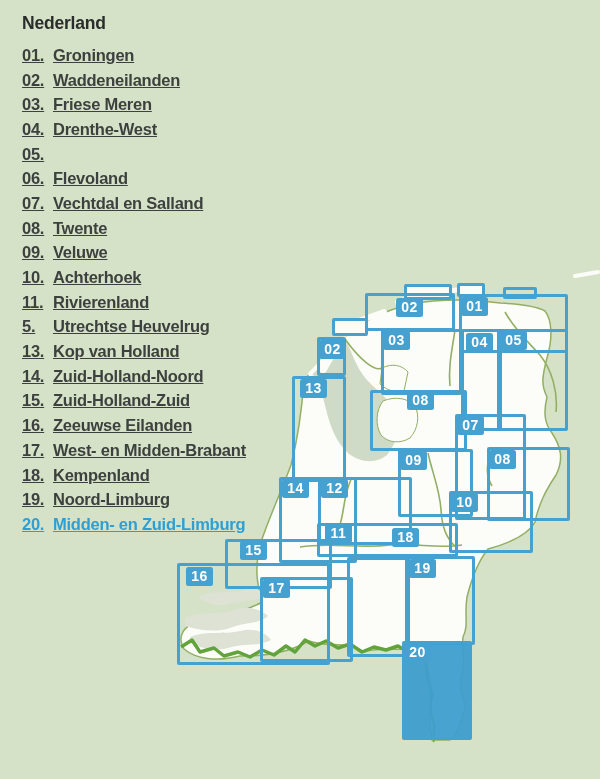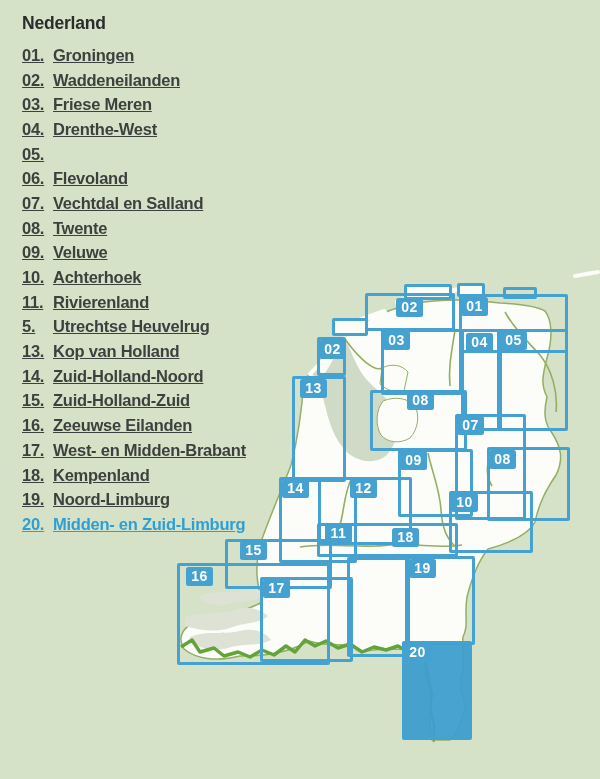--- a/index.html
+++ b/index.html
@@ -134,21 +134,21 @@
       <div class="chip" style="left: 461px; top: 297px;">01</div>
       <div class="chip" style="left: 383px; top: 331px;">03</div>
       <div class="chip" style="left: 319px; top: 340px;">02</div>
       <div class="chip" style="left: 466px; top: 333px;">04</div>
       <div class="chip" style="left: 500px; top: 331px;">05</div>
       <div class="chip" style="left: 300px; top: 379px;">13</div>
       <div class="chip" style="left: 407px; top: 391px;">08</div>
       <div class="chip" style="left: 457px; top: 416px;">07</div>
       <div class="chip" style="left: 489px; top: 450px;">08</div>
       <div class="chip" style="left: 400px; top: 451px;">09</div>
-      <div class="chip" style="left: 321px; top: 479px; margin-left: 29px;">12</div>
+      <div class="chip" style="left: 321px; top: 479px;">12</div>
       <div class="chip" style="left: 282px; top: 479px;">14</div>
       <div class="chip" style="left: 451px; top: 493px;">10</div>
       <div class="chip" style="left: 325px; top: 524px;">11</div>
       <div class="chip" style="left: 240px; top: 541px;">15</div>
       <div class="chip" style="left: 186px; top: 567px;">16</div>
       <div class="chip" style="left: 263px; top: 579px;">17</div>
       <div class="chip" style="left: 352px; top: 528px; margin-left: 40px;">18</div>
       <div class="chip" style="left: 409px; top: 559px;">19</div>
       <div class="chip" style="left: 404px; top: 643px;">20</div>
     </div>

